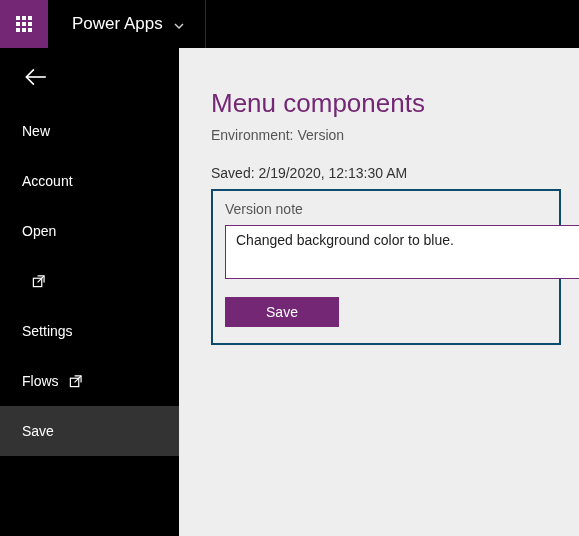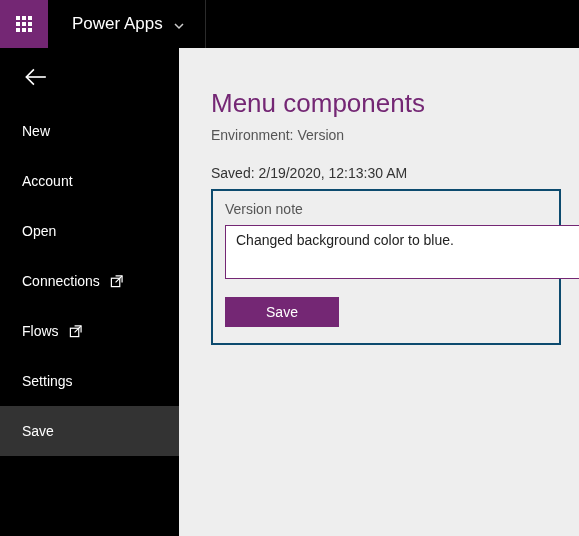--- a/index.html
+++ b/index.html
@@ -74,41 +74,40 @@
     <div class="sidebar-item">
       <span>New</span>
     </div>
     <div class="sidebar-item">
       <span>Account</span>
     </div>
     <div class="sidebar-item">
       <span>Open</span>
     </div>
     <div class="sidebar-item">
-      <span>Connections</span>
       <span class="ext-icon">
         <svg viewBox="0 0 14 14" fill="none" stroke="#fff" stroke-width="1.3">
           <rect x="1.5" y="3.5" width="9" height="9"></rect>
             <polyline points="6,1 13,1 13,8"></polyline>
             <line x1="13" y1="1" x2="6" y2="8"></line>
         </svg>
       </span>
+    </div>
+    <div class="sidebar-item">
+      <span>Settings</span>
     </div>
     <div class="sidebar-item">
       <span>Flows</span>
       <span class="ext-icon">
         <svg viewBox="0 0 14 14" fill="none" stroke="#fff" stroke-width="1.3">
           <rect x="1.5" y="3.5" width="9" height="9"></rect>
             <polyline points="6,1 13,1 13,8"></polyline>
             <line x1="13" y1="1" x2="6" y2="8"></line>
         </svg>
       </span>
-    </div>
-    <div class="sidebar-item">
-      <span>Settings</span>
     </div>
     <div class="sidebar-item active">
       <span>Save</span>
     </div>
   </div>
 
   <div class="content">
     <h1 class="title">Menu components</h1>
     <div class="env-line">
       <span>Environment: </span><span>Version</span>

